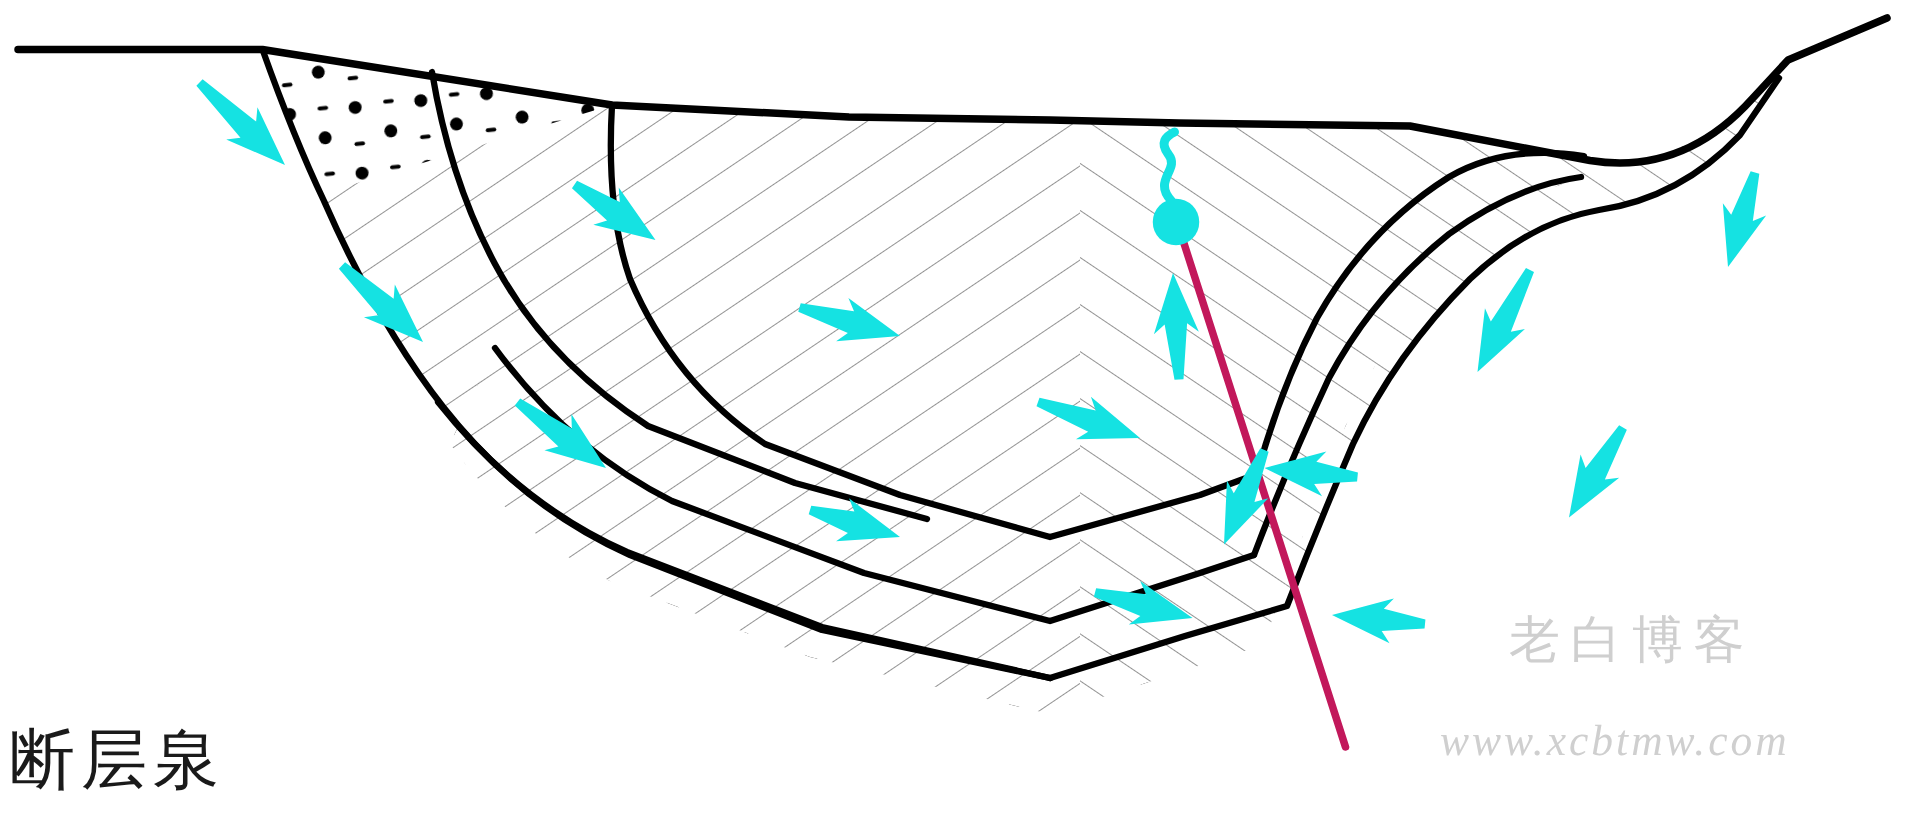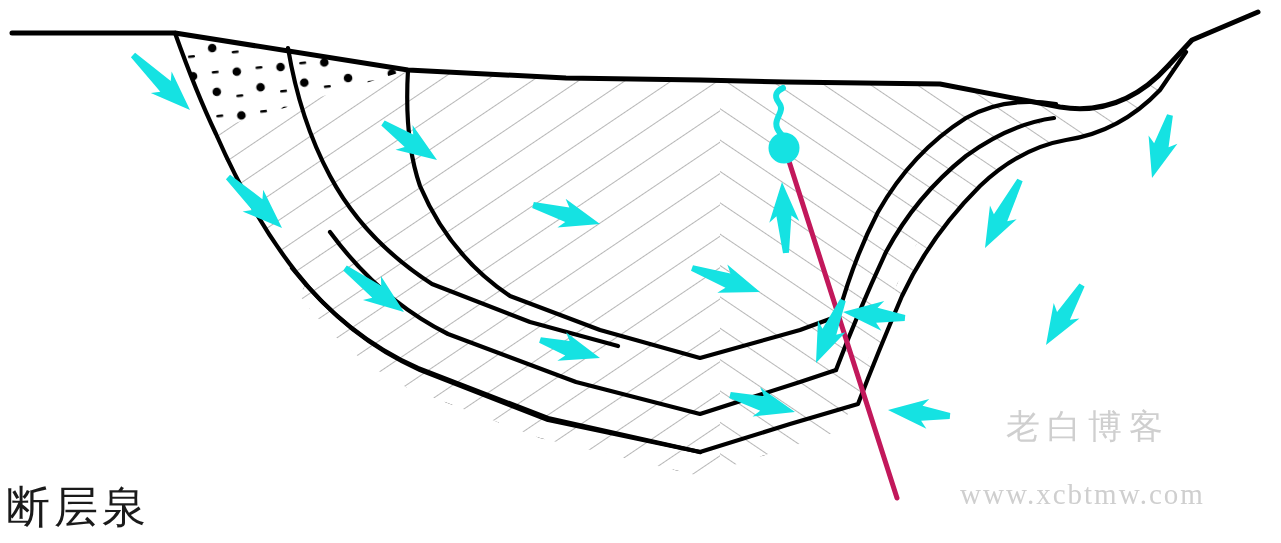--- a/index.html
+++ b/index.html
@@ -53,20 +53,21 @@
     font-size: 34px;
     letter-spacing: 7px;
     font-family: Liberation Mono, monospace;
   }
   .watermark-url {
     left: 960px;
     top: 478px;
     font-size: 29px;
     letter-spacing: 2px;
     font-family: "Liberation Serif", "DejaVu Serif", serif;
+    font-style: italic;
   }
 </style>
 </head>
 <body>
 
 <div id="diagram-root">
 
   <svg id="geo-svg" viewBox="0 0 1281 543" xmlns="http://www.w3.org/2000/svg">
     <defs>
 

